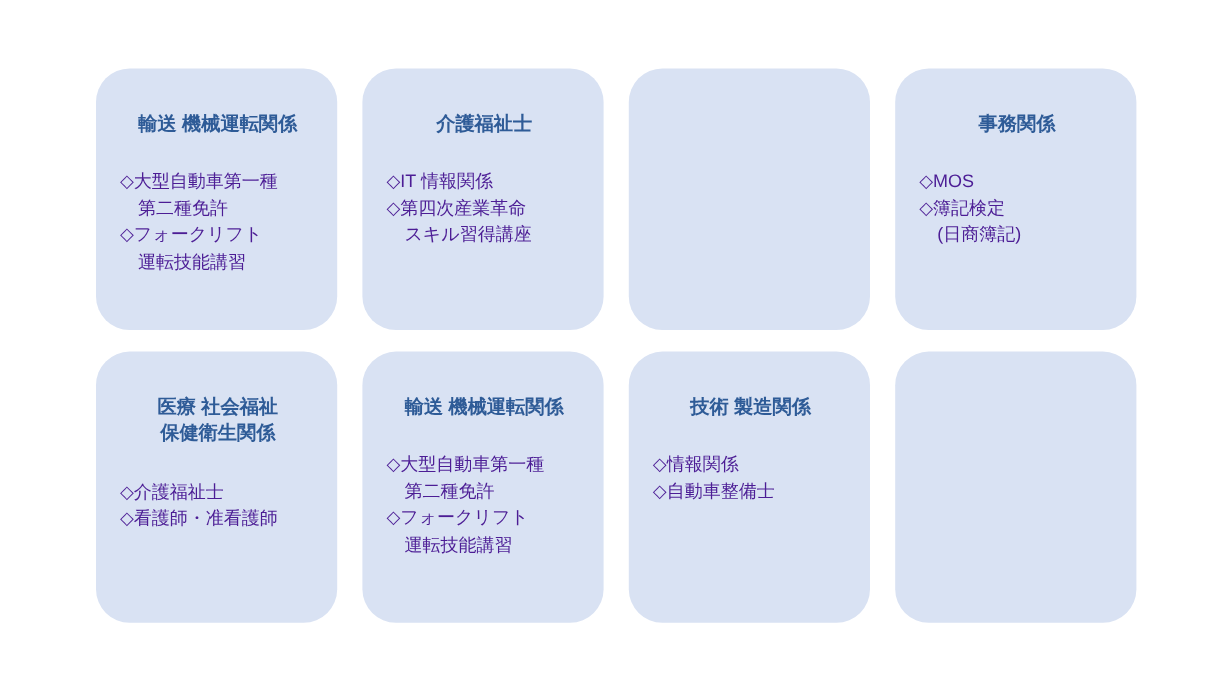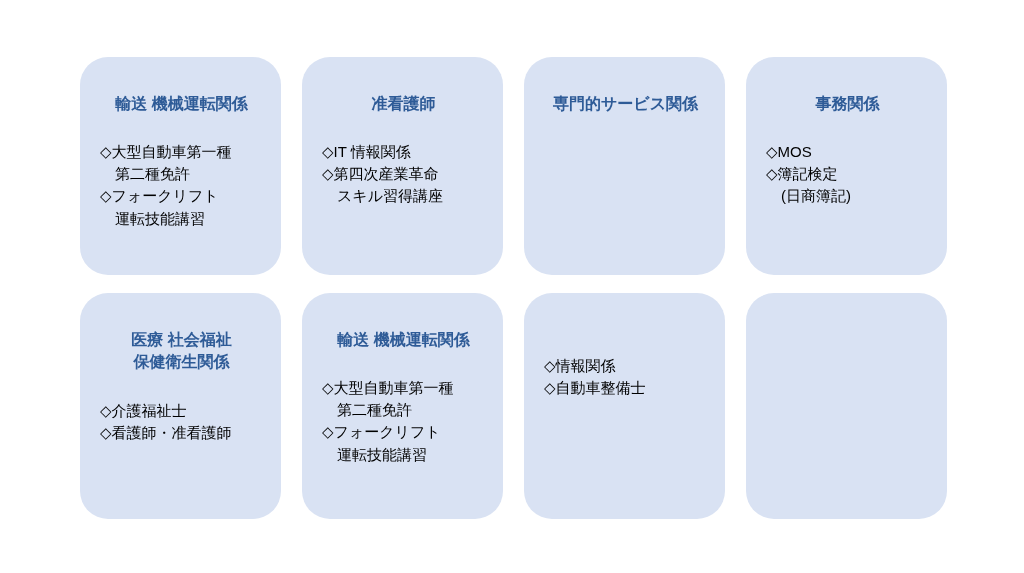--- a/index.html
+++ b/index.html
@@ -36,21 +36,21 @@
   .card-title {
     color: #2e5b97;
     font-weight: bold;
     font-size: 16px;
     line-height: 1.4;
     text-align: center;
     white-space: pre-wrap;
   }
   .card-body {
     margin-top: 26px;
-    color: #000000;
+    color: #4c1d95;
     font-size: 15px;
     line-height: 1.47;
     text-align: left;
     white-space: pre-wrap;
   }
 </style>
 </head>
 <body>
 
 <div class="slide">
@@ -58,28 +58,27 @@
 
     <div class="card">
       <div class="card-title">輸送 機械運転関係</div>
       <div class="card-body">◇大型自動車第一種
 　第二種免許
 ◇フォークリフト
 　運転技能講習</div>
     </div>
 
     <div class="card">
-      <div class="card-title">准看護師</div>
+      <div class="card-title">介護福祉士</div>
       <div class="card-body">◇IT 情報関係
 ◇第四次産業革命
 　スキル習得講座</div>
     </div>
 
     <div class="card">
-      <div class="card-title">専門的サービス関係</div>
     </div>
 
     <div class="card">
       <div class="card-title">事務関係</div>
       <div class="card-body">◇MOS
 ◇簿記検定
 　(日商簿記)</div>
     </div>
 
     <div class="card">
@@ -91,20 +90,21 @@
 
     <div class="card">
       <div class="card-title">輸送 機械運転関係</div>
       <div class="card-body">◇大型自動車第一種
 　第二種免許
 ◇フォークリフト
 　運転技能講習</div>
     </div>
 
     <div class="card">
+      <div class="card-title">技術 製造関係</div>
       <div class="card-body">◇情報関係
 ◇自動車整備士</div>
     </div>
 
     <div class="card">
     </div>
 
   </div>
 </div>
 

